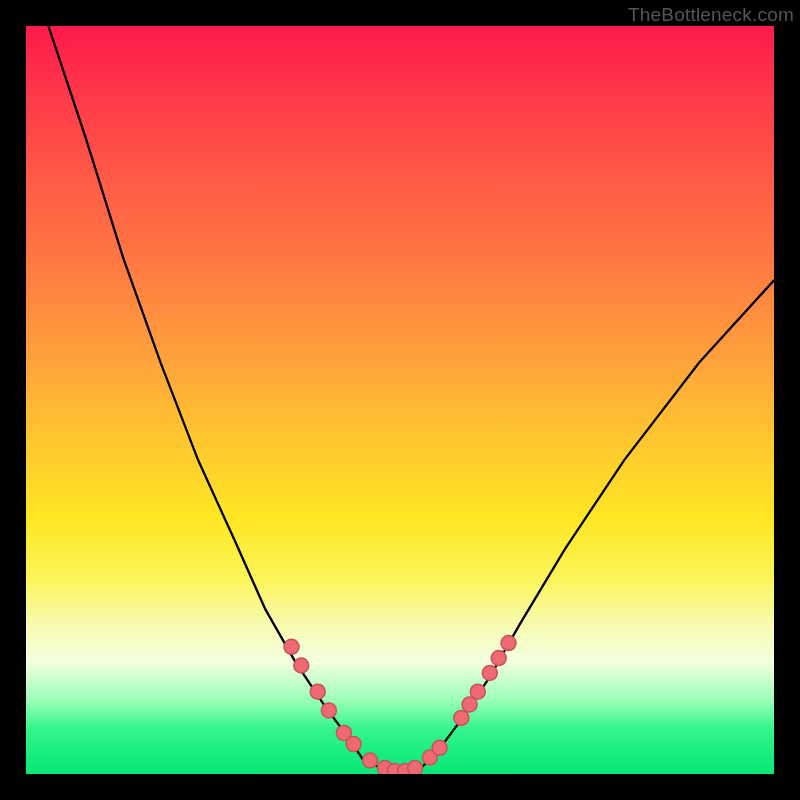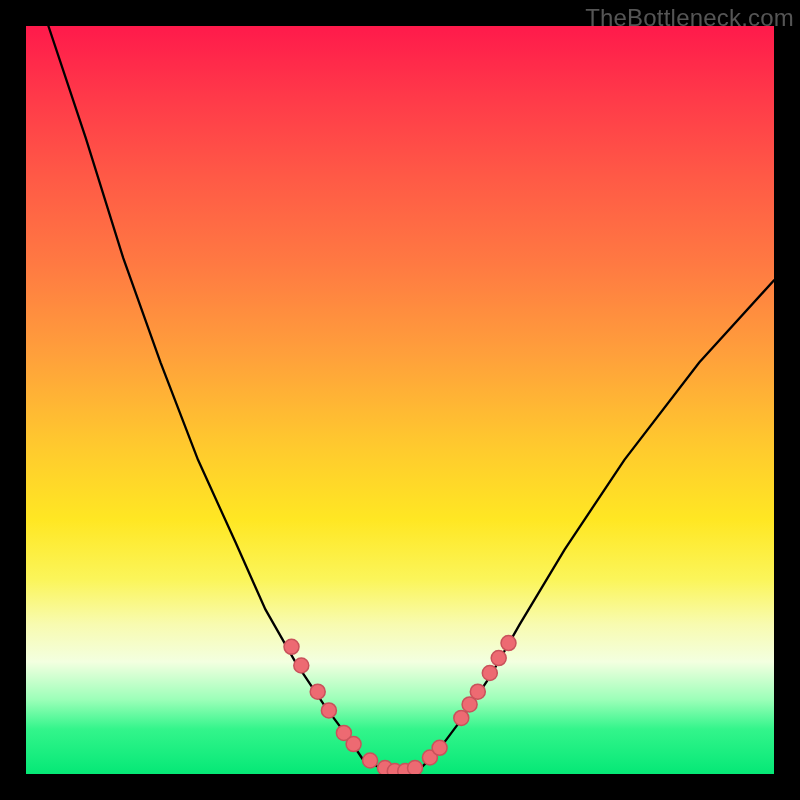--- a/index.html
+++ b/index.html
@@ -37,21 +37,21 @@
       #9dffb9 90%,
       #33f58b 94%,
       #05e876 100%);
     overflow: hidden;
   }
   .watermark {
     position: absolute;
     top: 4px;
     right: 6px;
     color: #555;
-    font-size: 24px;
+    font-size: 19px;
     font-weight: 500;
     letter-spacing: 0.2px;
     user-select: none;
   }
   svg.curve {
     position: absolute;
     left: 0;
     top: 0;
     width: 748px;
     height: 748px;

